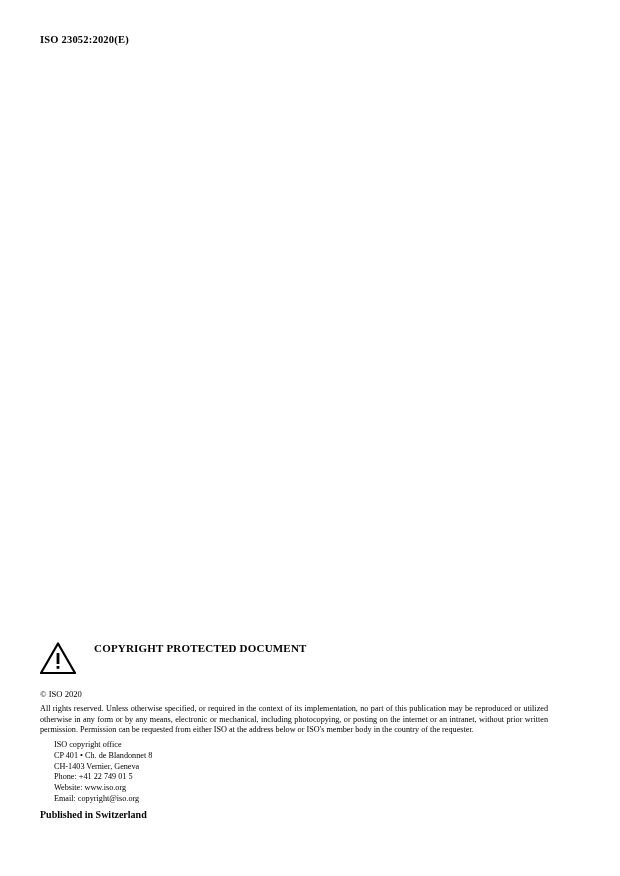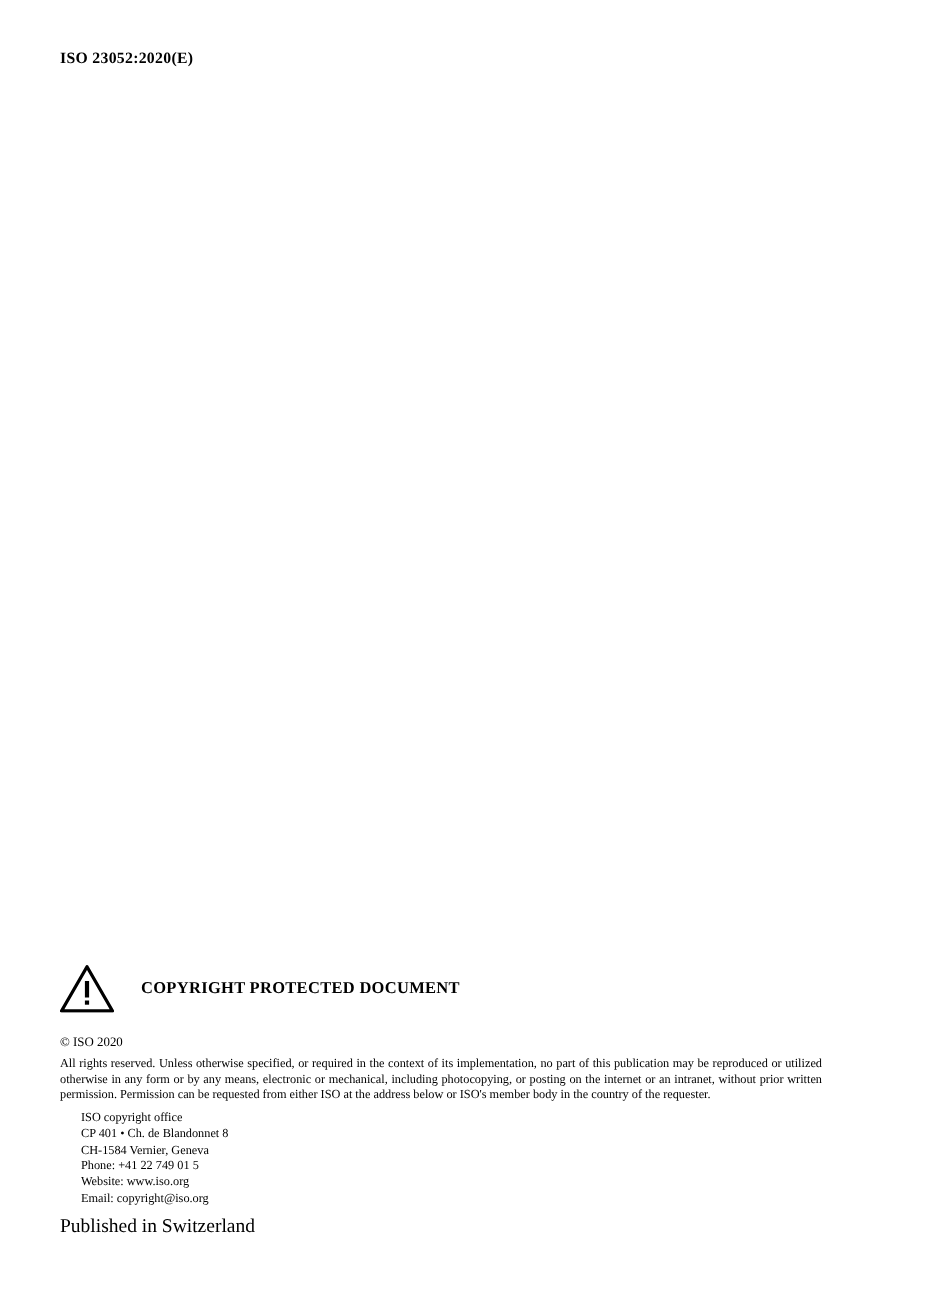--- a/index.html
+++ b/index.html
@@ -31,21 +31,21 @@
     letter-spacing: 0.2px;
   }
   .copyright-block {
     position: absolute;
     left: 40px;
     top: 642px;
     width: 508px;
   }
   .cp-title-row {
     display: flex;
-    align-items: center;
+    align-items: flex-start;
     height: 34px;
   }
   .warn-icon {
     width: 36px;
     height: 32px;
     position: relative;
     display: inline-block;
     flex: 0 0 auto;
   }
   .warn-icon svg {
@@ -68,22 +68,23 @@
     margin-top: 5px;
     width: 508px;
   }
   .cp-address {
     font-size: 8.2px;
     line-height: 1.32;
     margin-top: 4px;
     margin-left: 14px;
   }
   .cp-published {
-    font-size: 13px;
+    font-size: 10px;
     margin-top: 4px;
+    font-weight: bold;
   }
   .footer {
     position: absolute;
     left: 40px;
     right: 40px;
     top: 836px;
     display: flex;
     justify-content: space-between;
     align-items: baseline;
     font-size: 8.6px;
@@ -115,21 +116,21 @@
       <span class="cp-title">COPYRIGHT PROTECTED DOCUMENT</span>
     </div>
 
     <div class="cp-year">©  ISO 2020</div>
 
     <div class="cp-body">All rights reserved. Unless otherwise specified, or required in the context of its implementation, no part of this publication may be reproduced or utilized otherwise in any form or by any means, electronic or mechanical, including photocopying, or posting on the internet or an intranet, without prior written permission. Permission can be requested from either ISO at the address below or ISO's member body in the country of the requester.</div>
 
     <div class="cp-address">
       <div>ISO copyright office</div>
       <div>CP 401 • Ch. de Blandonnet 8</div>
-      <div>CH-1584 Vernier, Geneva</div>
+      <div>CH-1403 Vernier, Geneva</div>
       <div>Phone: +41 22 749 01 5</div>
       <div>Website: www.iso.org</div>
       <div>Email: copyright@iso.org</div>
     </div>
 
     <div class="cp-published">Published in Switzerland</div>
   </div>
 
 
 </div>

